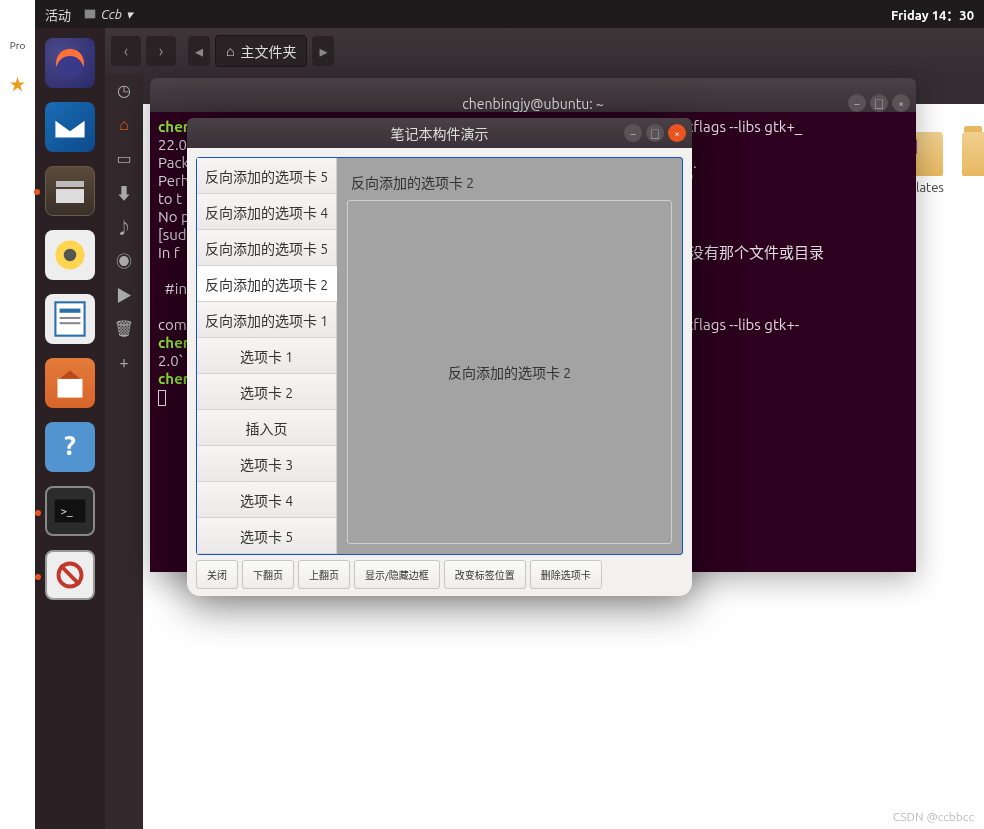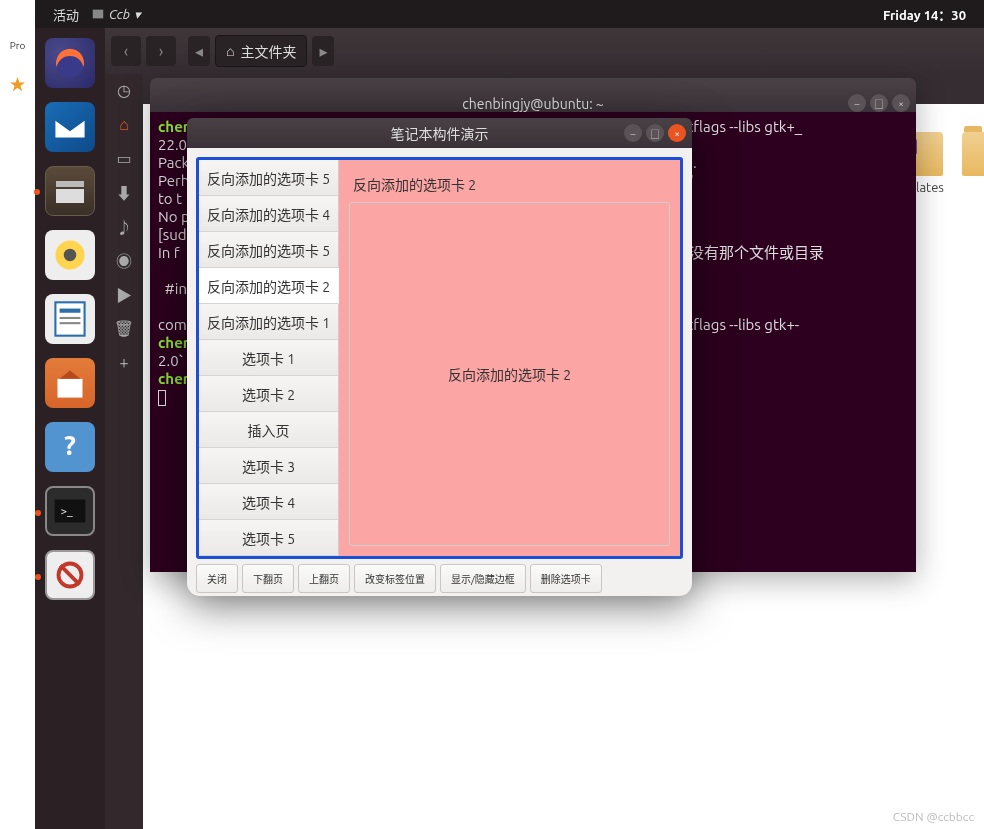--- a/index.html
+++ b/index.html
@@ -1,20 +1,20 @@
 <!DOCTYPE html>
 <html><head>
 <meta charset="utf-8">
 <style>
 *{box-sizing:border-box;margin:0;padding:0;font-family:"Ubuntu","Noto Sans CJK SC",sans-serif;}
 body{width:984px;height:829px;background:#fff;position:relative;overflow:hidden;}
 .left-strip{position:absolute;left:0;top:0;width:35px;height:701px;background:#fff;display:flex;flex-direction:column;align-items:center;padding-top:40px;gap:20px;font-size:10px;color:#333;}
 .star{color:#ec9c1f;font-size:16px;}
 .desktop{position:absolute;left:35px;top:0;width:949px;height:829px;background:#fff;}
-.topbar{height:28px;background:#1f1a1c;color:#ddd;display:flex;align-items:center;padding:0 18px;font-size:13px;gap:12px;}
+.topbar{height:28px;background:#1f1a1c;color:#ddd;display:flex;align-items:center;padding:0 10px;font-size:13px;gap:12px;}
 .topbar .right{margin-left:auto;color:#fff;font-weight:bold;}
 .topbar svg{width:14px;height:14px;}
 .dock{position:absolute;left:0;top:28px;width:70px;height:801px;background:linear-gradient(#2b2124,#2b2124);display:flex;flex-direction:column;align-items:center;padding-top:10px;gap:14px;}
 .dock .ic{width:50px;height:50px;border-radius:8px;display:flex;align-items:center;justify-content:center;position:relative;}
 .dock .ic .dot{position:absolute;left:-12px;top:22px;width:6px;height:6px;background:#e95420;border-radius:50%;}
 .ff{background:radial-gradient(circle at 30% 30%,#4a4a8a,#2a2a6a);}
 .ff svg{width:38px;height:38px;}
 .tb{background:linear-gradient(135deg,#1a6db5,#0d4a8a);border-radius:50%;}
 .fm{background:linear-gradient(#5a4a3a,#3a3028);border:1px solid #6a5a4a;}
 .mu{background:#eee;border-radius:50%;}
@@ -38,21 +38,21 @@
 .term-title{height:34px;background:linear-gradient(#4a4146,#3a3238);border-radius:6px 6px 0 0;display:flex;align-items:flex-end;justify-content:center;color:#ddd;font-size:14px;position:relative;}
 .wctrl{position:absolute;right:6px;display:flex;gap:4px;}
 .wctrl span{width:18px;height:18px;border-radius:50%;background:#5a5256;display:flex;align-items:center;justify-content:center;font-size:10px;color:#ccc;}
 .term-body{padding:6px 8px;font-family:"Ubuntu Mono",monospace;font-size:15px;line-height:18px;color:#ddd;white-space:pre;overflow:hidden;}
 .term-body .g{color:#8ae234;font-weight:bold;}
 .term-body .b{color:#fff;font-weight:bold;margin-left:48px;}
 .gtk-win{position:absolute;left:152px;top:118px;width:505px;height:478px;background:#f2f1f0;border-radius:13px;box-shadow:0 10px 40px rgba(0,0,0,0.5);}
 .gtk-title{height:30px;background:linear-gradient(#4a4146,#3a3238);border-radius:6px 6px 0 0;display:flex;align-items:center;justify-content:center;color:#ddd;font-size:14px;position:relative;}
 .gtk-title .wctrl span:last-child{background:#e95420;color:#fff;}
 .gtk-body{padding:9px;display:flex;flex-direction:column;gap:5px;height:448px;}
-.notebook{flex:1;display:flex;background:#fca5a5;border:3px solid #1d4ed8;border-radius:3px;}
+.notebook{flex:1;display:flex;background:#a3a3a3;border:1px solid #1d4ed8;border-radius:3px;}
 .tabs{width:140px;display:flex;flex-direction:column;border-right:1px solid #d0cfce;}
 .tab{height:36px;display:flex;align-items:center;justify-content:center;background:linear-gradient(#f6f5f4,#ebe9e7);border-bottom:1px solid #d6d4d2;font-size:14px;color:#333;cursor:pointer;}
 .tab.active{background:#fff;border-right:1px solid #fff;margin-right:-1px;position:relative;z-index:1;}
 .page{flex:1;display:flex;flex-direction:column;padding:10px;}
 .page-lbl{font-size:14px;color:#333;padding:4px;}
 .page-frame{flex:1;border:1px solid #d0cfce;border-radius:3px;display:flex;align-items:center;justify-content:center;font-size:14px;color:#333;margin-top:4px;}
 .btn-row{display:flex;gap:4px;}
 .gtkbtn{flex:0 0 auto;padding:6px 10px;background:linear-gradient(#fafaf9,#eeedec);border:1px solid #c9c7c5;border-radius:3px;font-size:10px;color:#333;cursor:pointer;}
 .watermark{position:absolute;right:10px;bottom:6px;font-size:12px;color:#bbb;}
 </style>
@@ -246,21 +246,21 @@
           <div class="page-lbl">反向添加的选项卡 2</div>
           <div class="page-frame">
             <span>反向添加的选项卡 2</span>
           </div>
         </div>
       </div>
       <div class="btn-row" id="gtk-buttons">
           <div class="gtkbtn">关闭</div>
           <div class="gtkbtn">下翻页</div>
           <div class="gtkbtn">上翻页</div>
+          <div class="gtkbtn">显示/隐藏边框</div>
           <div class="gtkbtn">改变标签位置</div>
-          <div class="gtkbtn">显示/隐藏边框</div>
           <div class="gtkbtn">删除选项卡</div>
         </div>
     </div>
   </div>
 
   <div class="watermark">CSDN @ccbbcc</div>
 </div>
 
 </body></html>

